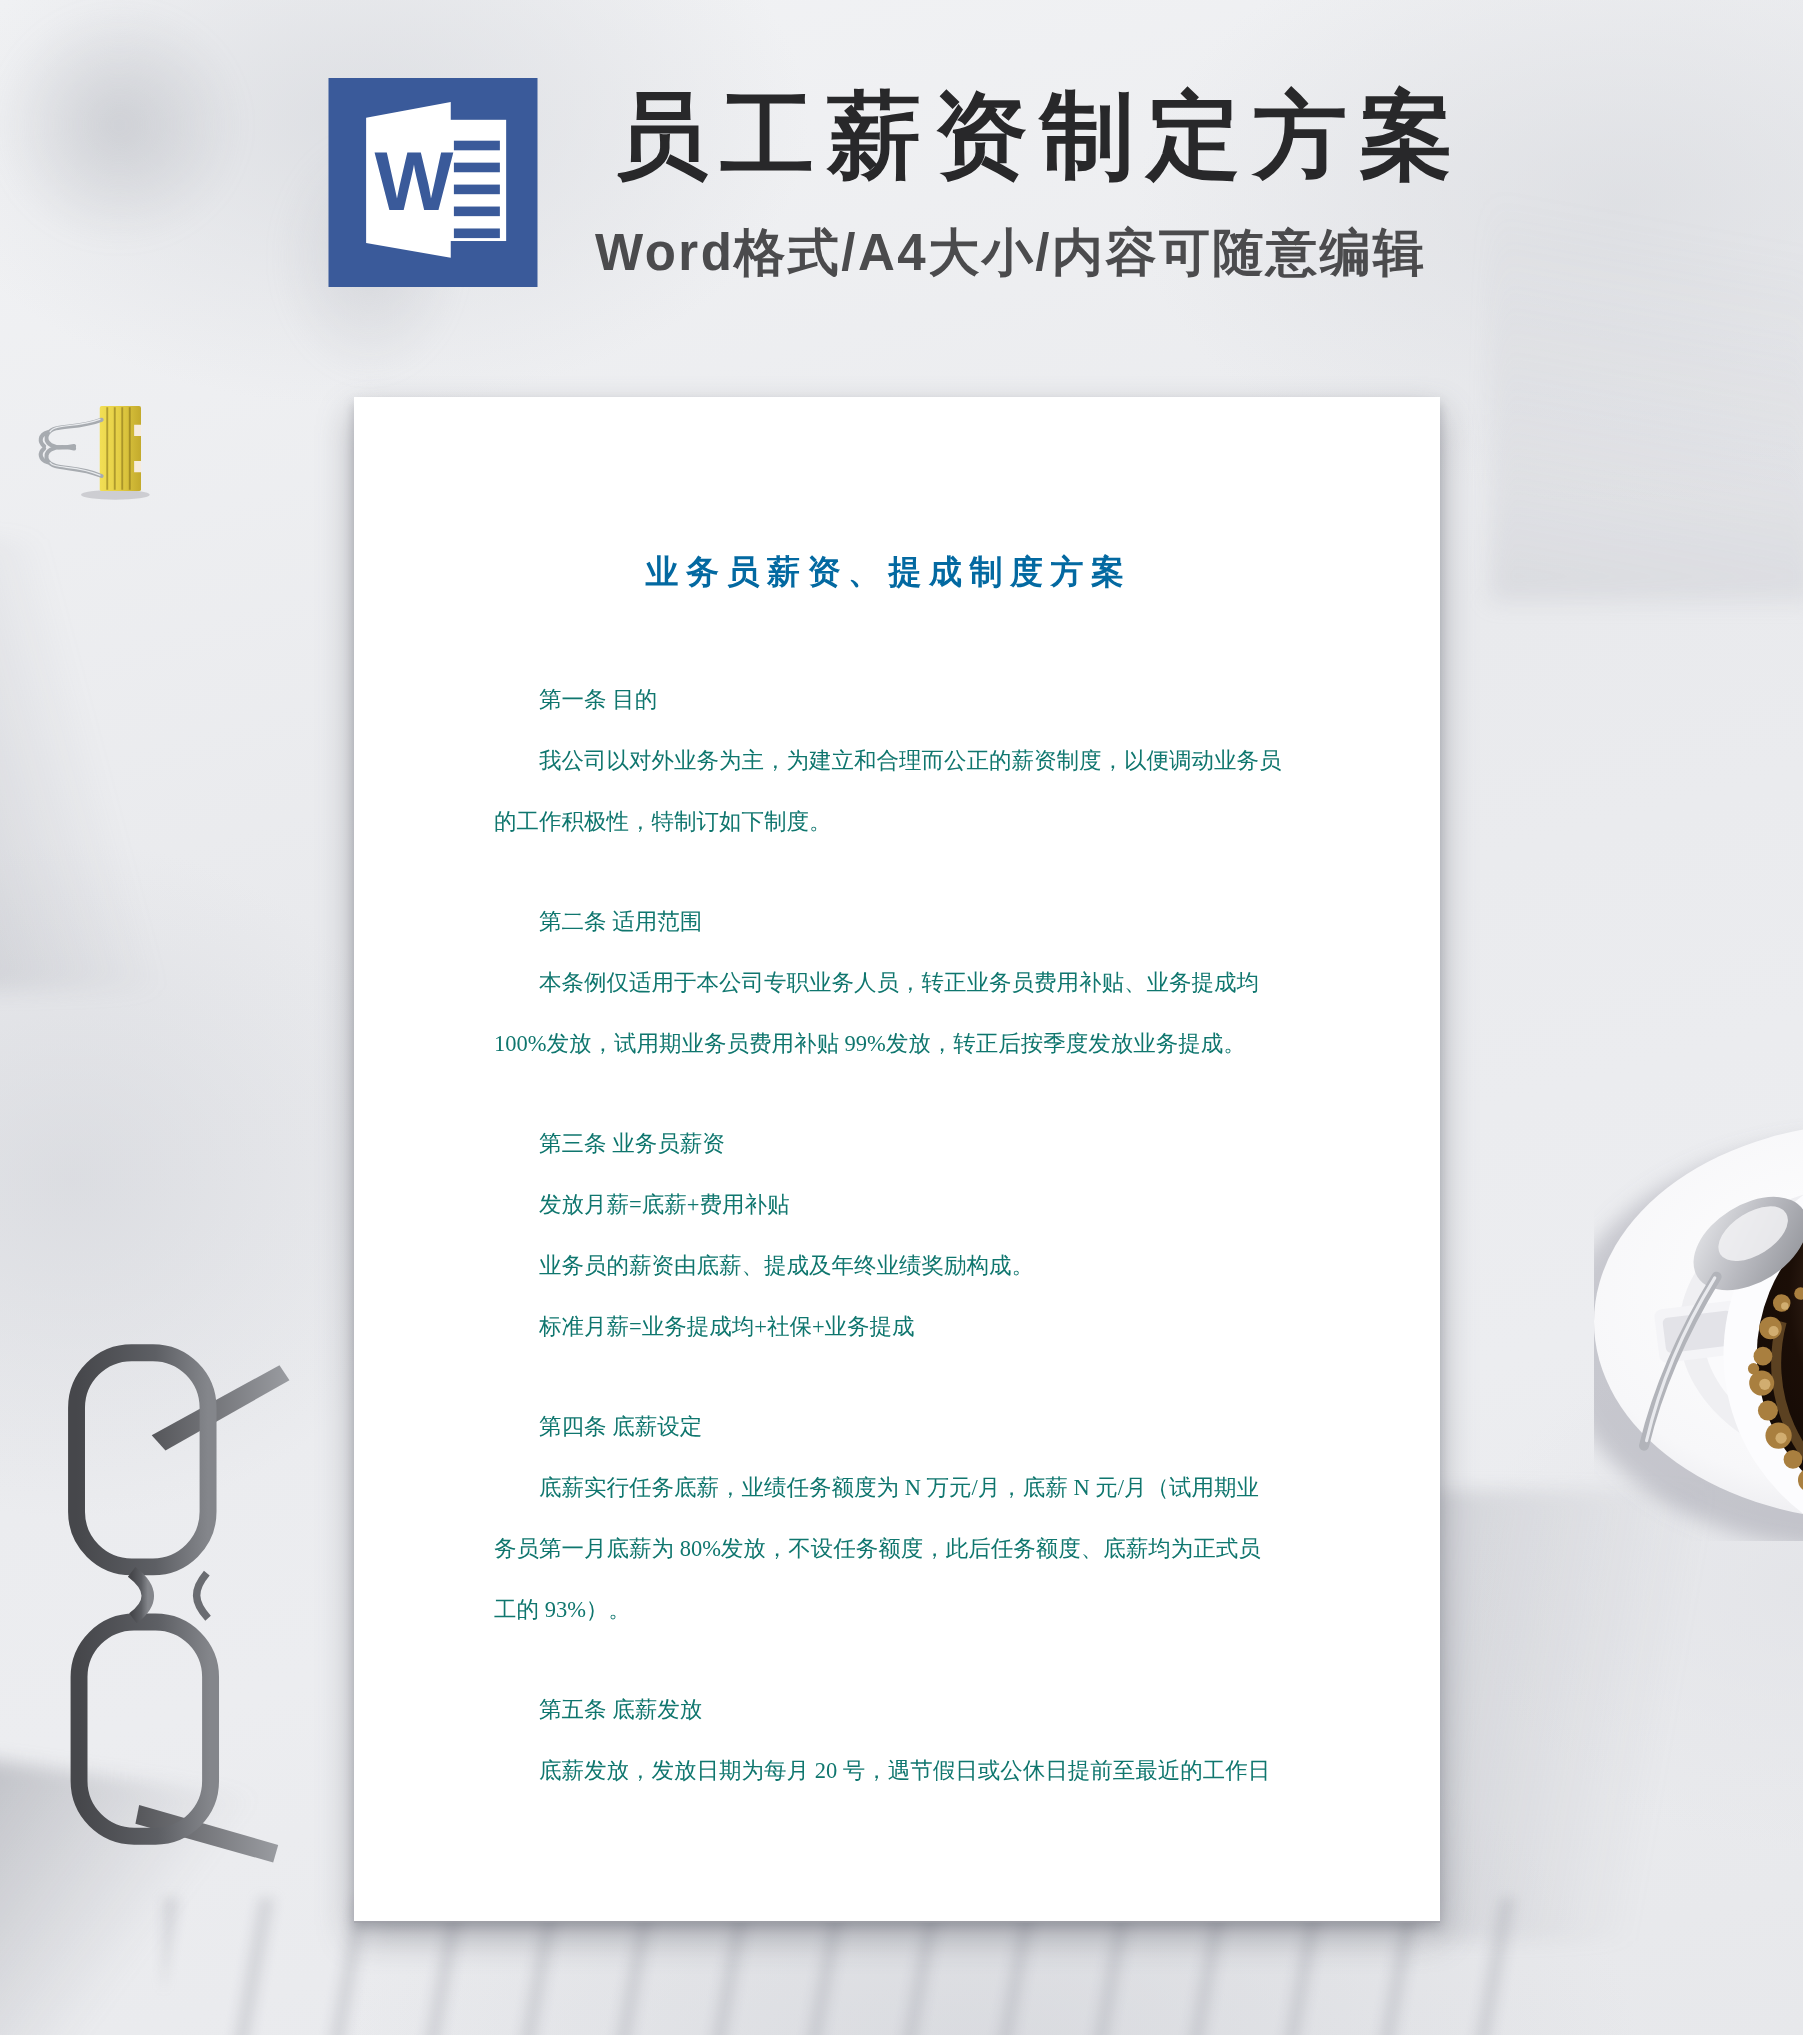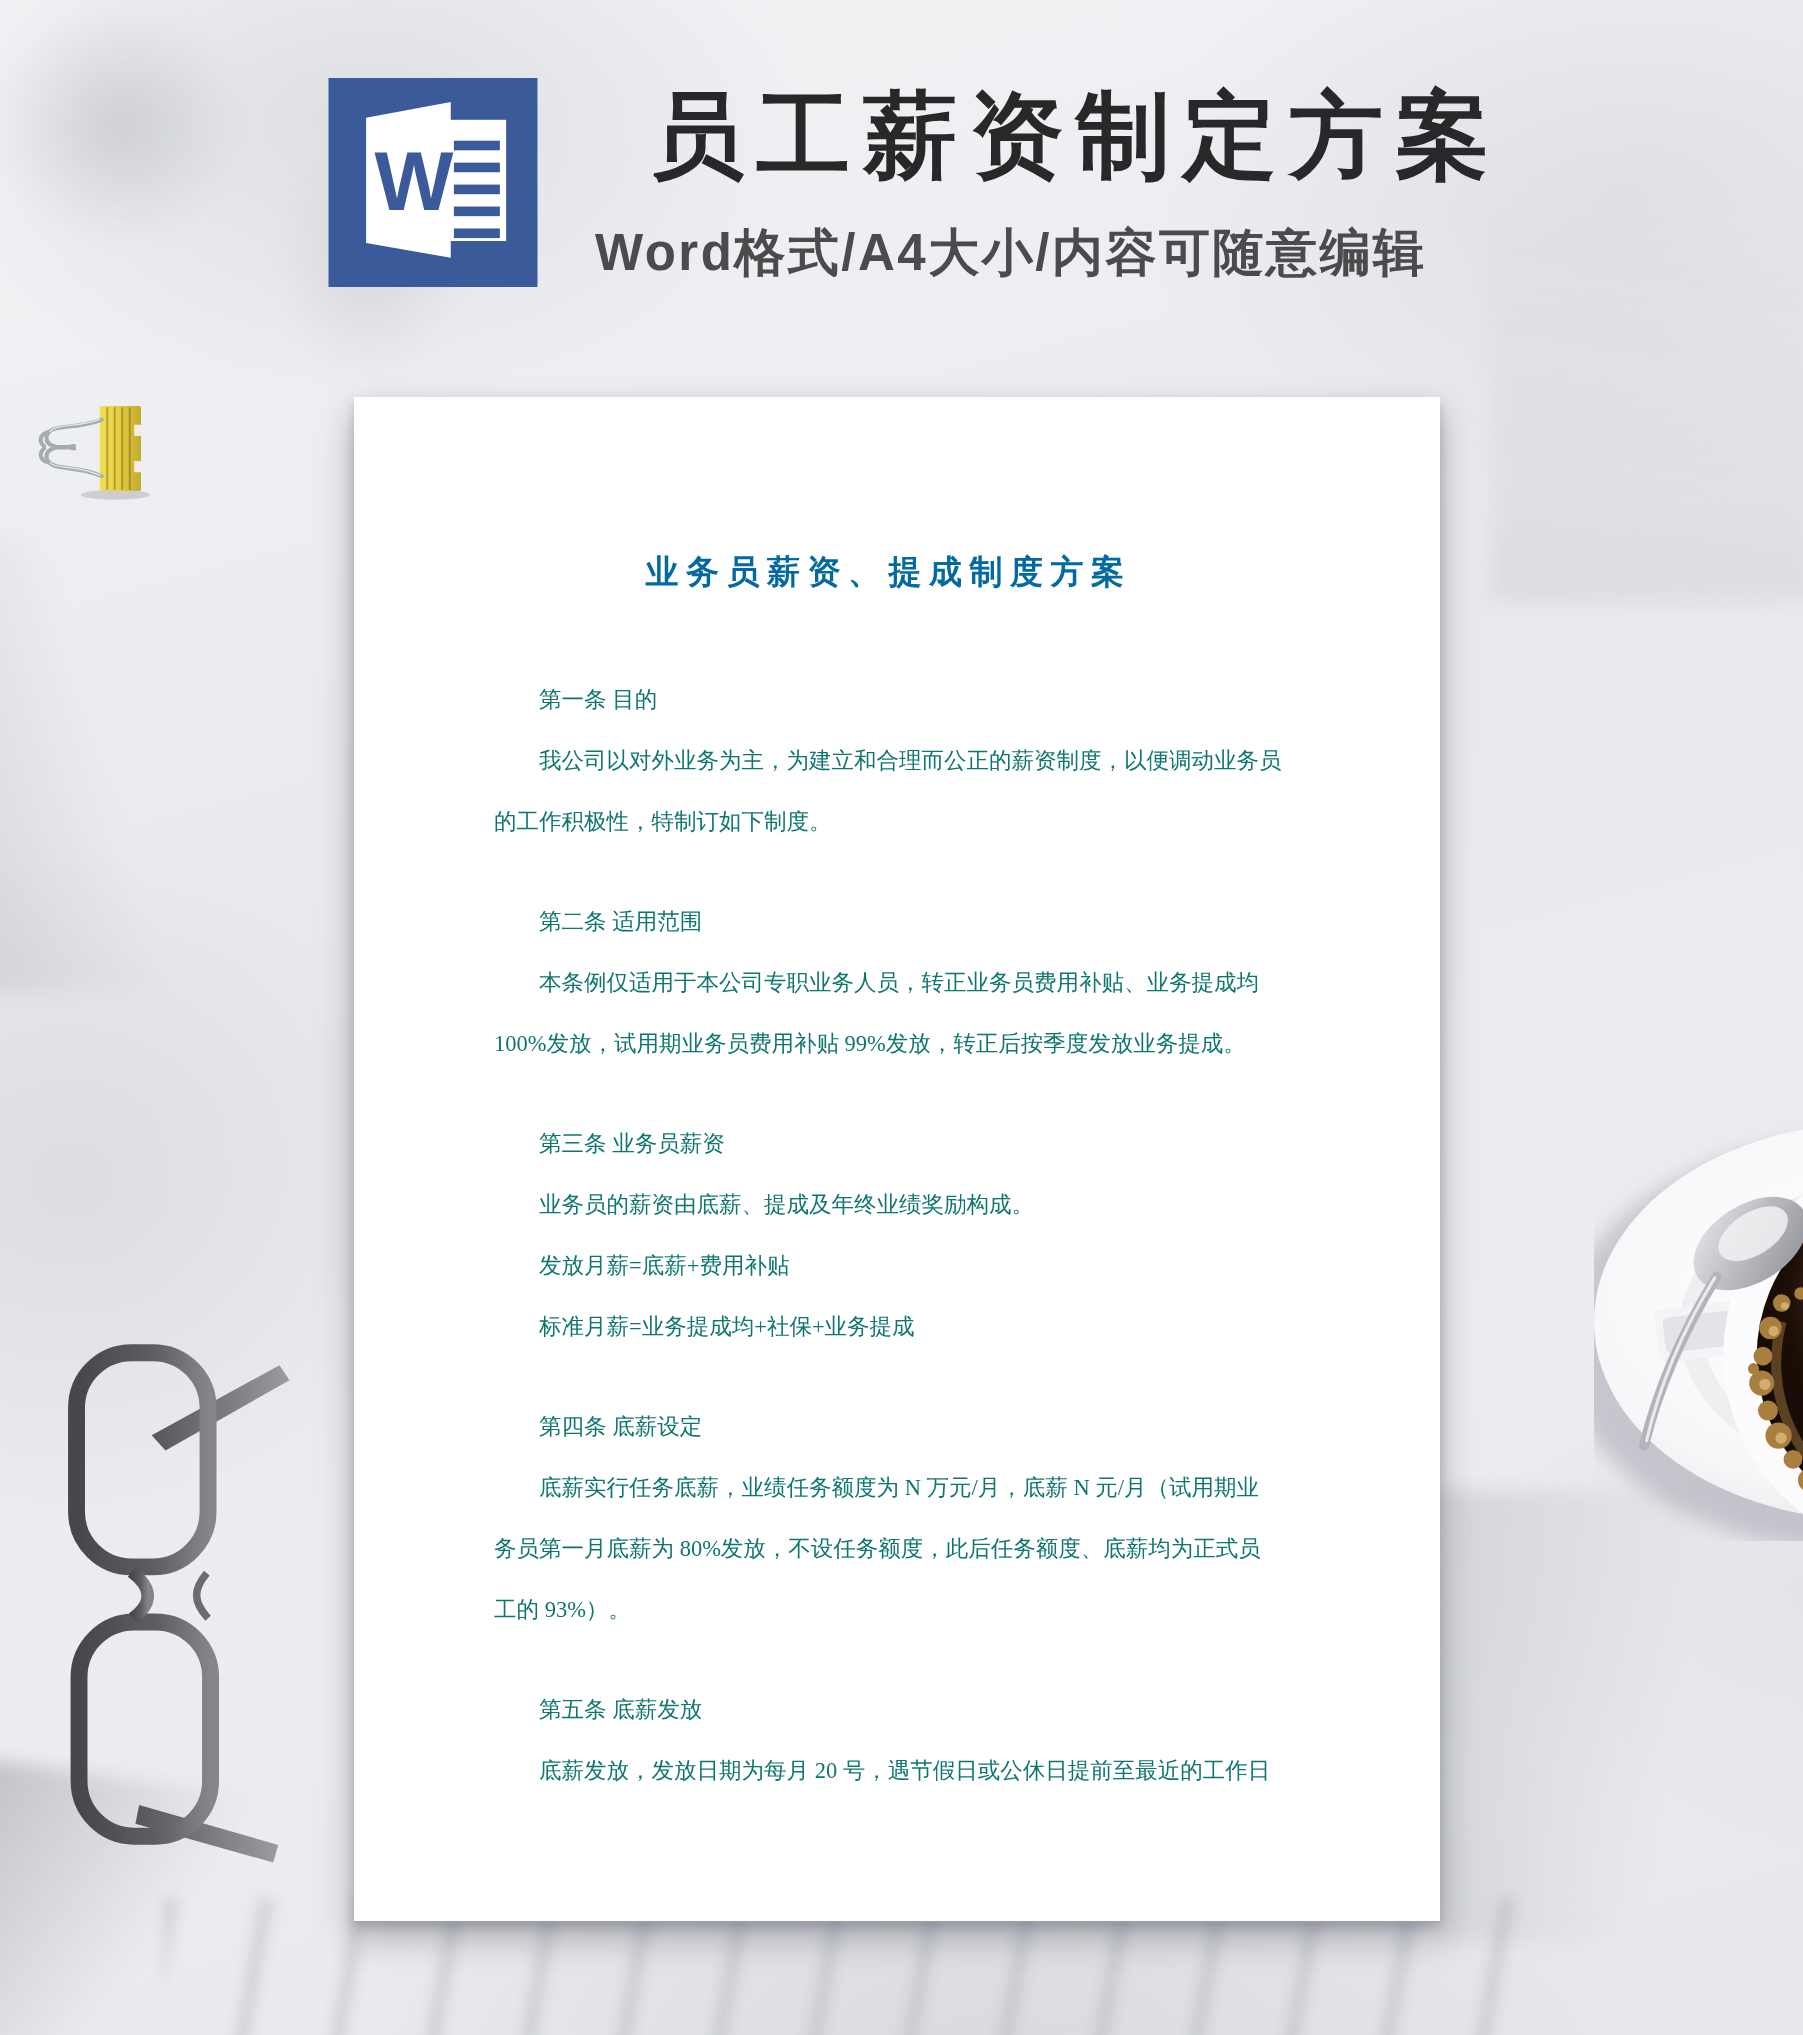--- a/index.html
+++ b/index.html
@@ -24,21 +24,21 @@
   .vein.v5{left:1434px;top:1490px;width:388px;height:451px;filter:blur(8.8px);
     background:linear-gradient(100deg, rgba(148,150,160,.28), transparent 60%);}
   .vein.v6{left:-56px;top:-44px;width:351px;height:338px;filter:blur(12.5px);
     background:radial-gradient(closest-side, rgba(158,161,170,.35), transparent 70%);}
   .vein.v7{left:238px;top:81px;width:263px;height:351px;filter:blur(11.3px);
     background:radial-gradient(closest-side, rgba(170,172,181,.28), transparent 70%);}
 
   
   .logo{position:absolute;left:328px;top:78px;width:210px;height:209px;}
   .hdr-title{position:absolute;left:614px;top:89px;font-weight:900;font-size:94px;line-height:1;
-    letter-spacing:12.5px;color:#28282a;white-space:nowrap;margin-left:36px;}
+    letter-spacing:12.5px;color:#28282a;white-space:nowrap;}
   .hdr-sub{position:absolute;left:595px;top:227px;font-weight:600;font-size:51px;line-height:1;
     letter-spacing:2.5px;color:#4b4b4d;white-space:nowrap;}
 
   
   .page{position:absolute;left:354px;top:397px;width:1086px;height:1524px;background:#ffffff;
     box-shadow:0 1.9px 0 rgba(160,160,168,.55), 0 16.3px 33px rgba(96,98,108,.48), 0 5.6px 10px rgba(96,98,108,.3);}
   .doc-inner{position:absolute;left:140px;top:153px;width:789px;}
   .doc-title{margin:0 0 75px 0;text-align:center;font-family:"Liberation Sans", sans-serif;
     font-weight:700;font-size:33px;line-height:44px;letter-spacing:7.5px;color:#0369a1;white-space:nowrap;}
   .doc-line{height:61px;line-height:61px;font-size:22.5px;color:#0f766e;white-space:nowrap;
@@ -195,22 +195,22 @@
     <div class="doc-inner">
       <div class="doc-title">业务员薪资、提成制度方案</div>
       <div>
           <div class="doc-line heading indent">第一条 目的</div>
           <div class="doc-line indent">我公司以对外业务为主，为建立和合理而公正的薪资制度，以便调动业务员</div>
           <div class="doc-line">的工作积极性，特制订如下制度。</div>
           <div class="doc-line heading indent">第二条 适用范围</div>
           <div class="doc-line indent">本条例仅适用于本公司专职业务人员，转正业务员费用补贴、业务提成均</div>
           <div class="doc-line">100%发放，试用期业务员费用补贴 99%发放，转正后按季度发放业务提成。</div>
           <div class="doc-line heading indent">第三条 业务员薪资</div>
+          <div class="doc-line indent">发放月薪=底薪+费用补贴</div>
           <div class="doc-line indent">业务员的薪资由底薪、提成及年终业绩奖励构成。</div>
-          <div class="doc-line indent">发放月薪=底薪+费用补贴</div>
           <div class="doc-line indent">标准月薪=业务提成均+社保+业务提成</div>
           <div class="doc-line heading indent">第四条 底薪设定</div>
           <div class="doc-line indent">底薪实行任务底薪，业绩任务额度为 N 万元/月，底薪 N 元/月（试用期业</div>
           <div class="doc-line">务员第一月底薪为 80%发放，不设任务额度，此后任务额度、底薪均为正式员</div>
           <div class="doc-line">工的 93%）。</div>
           <div class="doc-line heading indent">第五条 底薪发放</div>
           <div class="doc-line indent">底薪发放，发放日期为每月 20 号，遇节假日或公休日提前至最近的工作日</div>
         </div>
     </div>
   </div>

